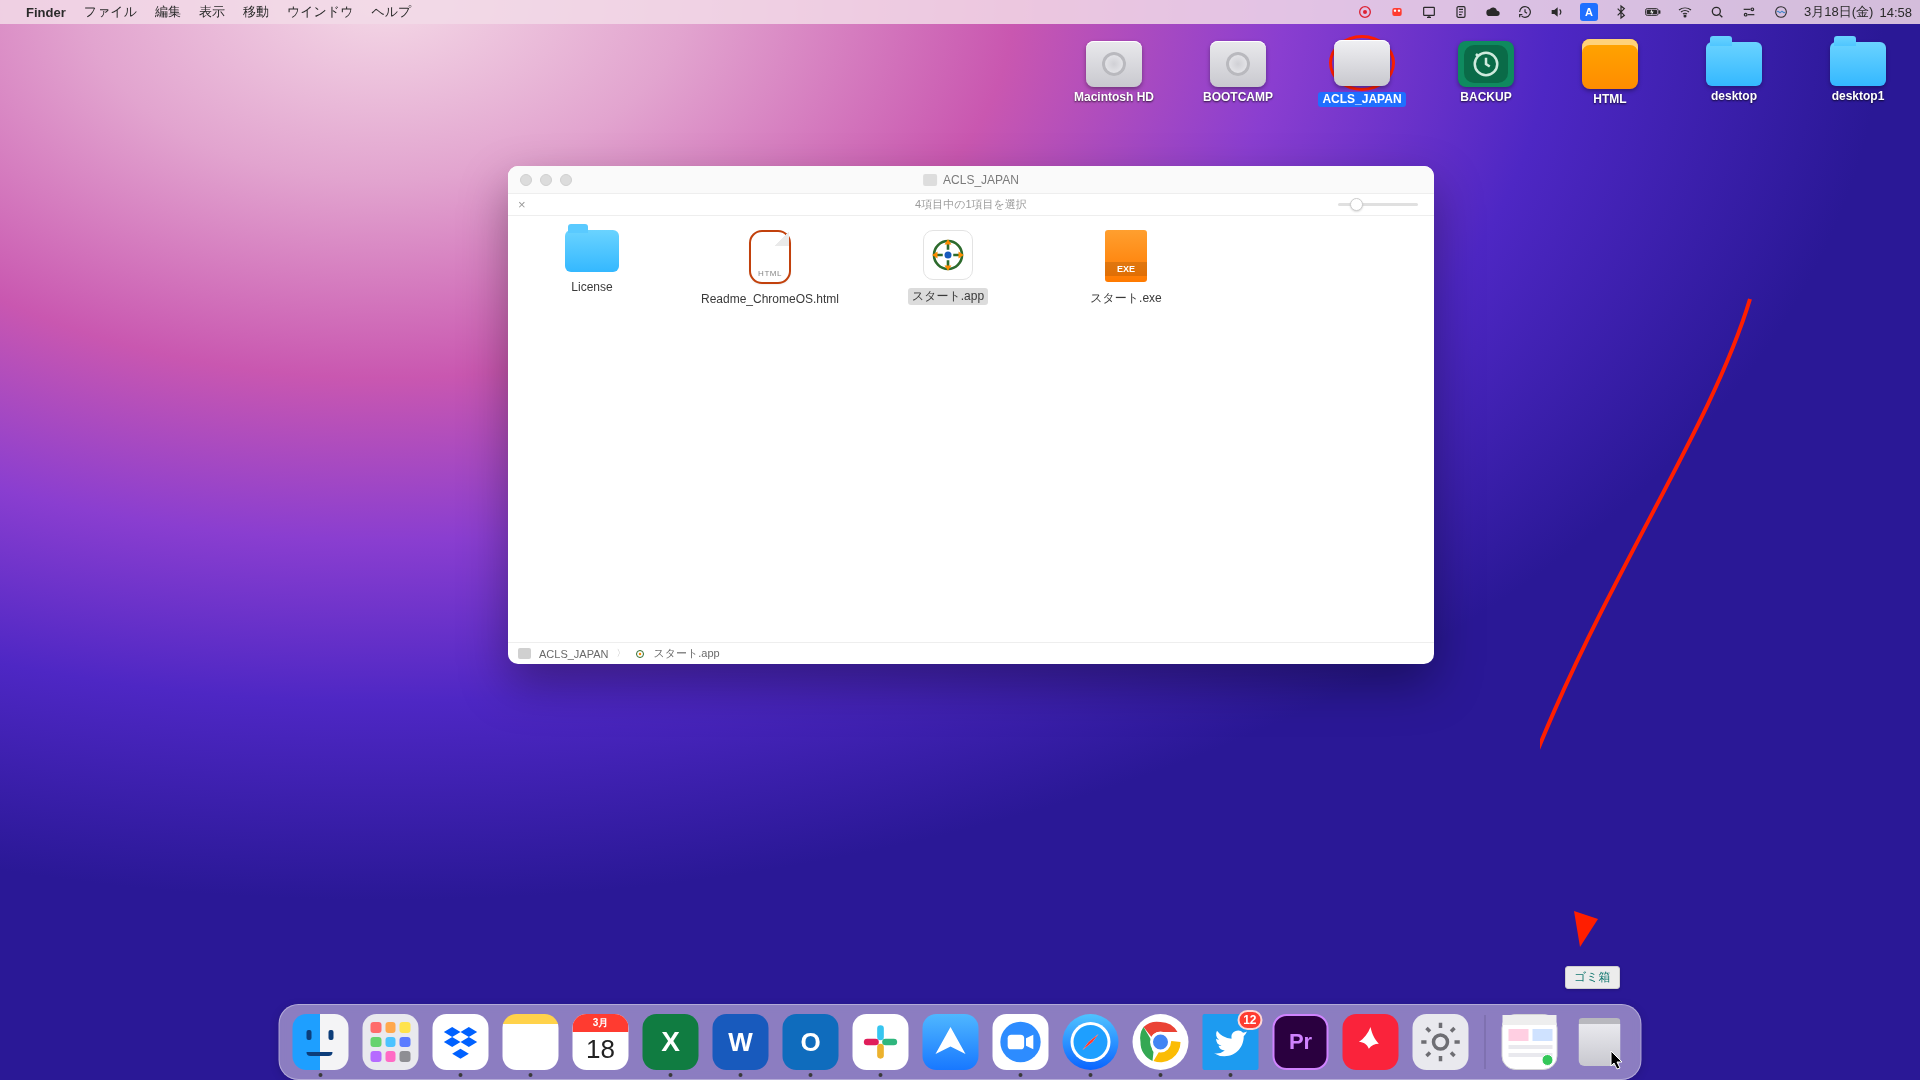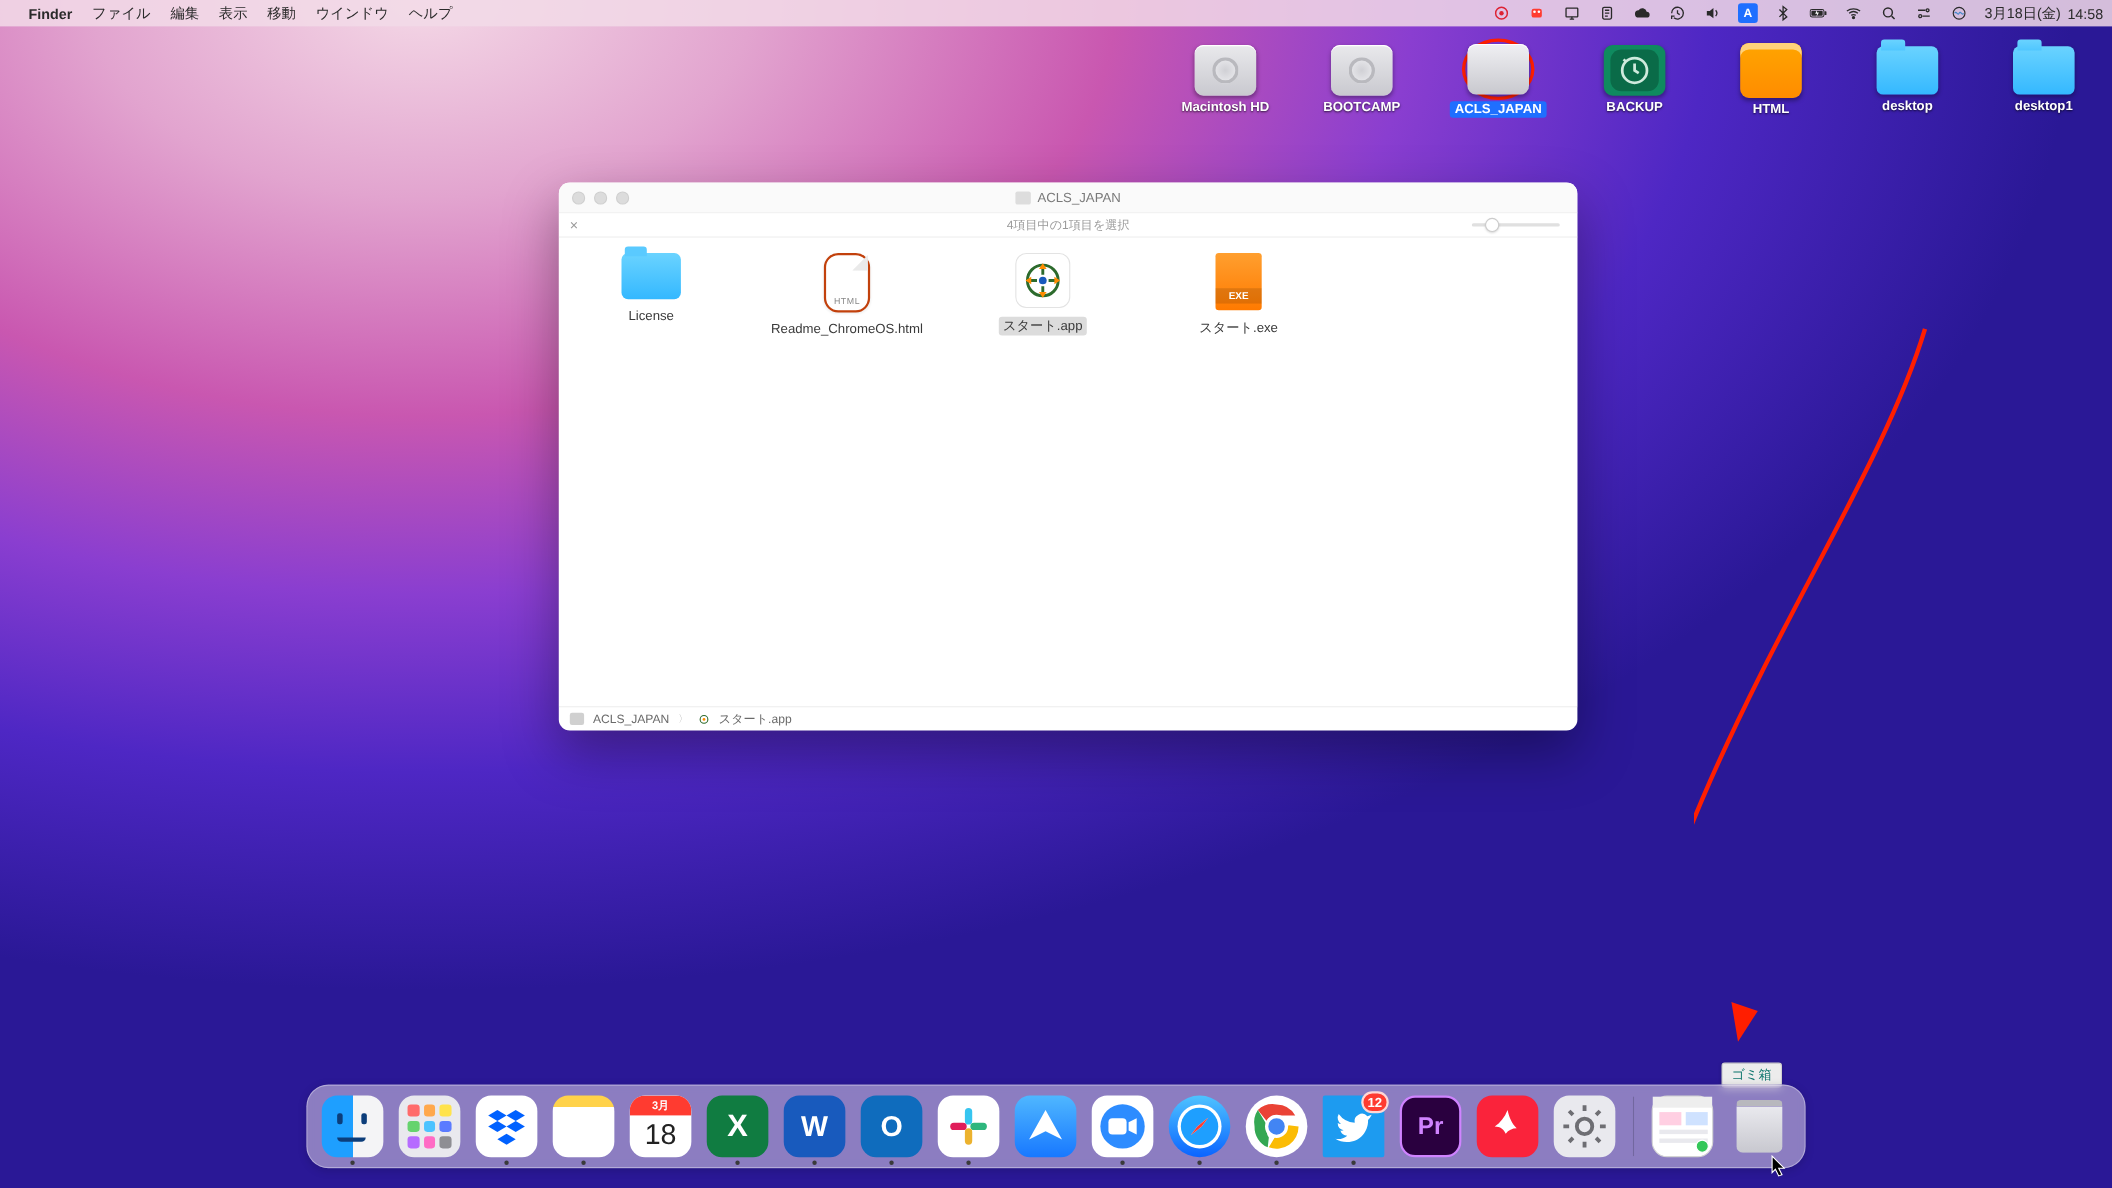--- a/index.html
+++ b/index.html
@@ -68,21 +68,21 @@
   .pathbar .mini-usb2 { width: 13px; height: 11px; background: #d0d0d0; border-radius: 2px; display: inline-block; }
   .pathbar .chev { color: #bcbcbc; font-size: 9px; }
   .pathbar .tiny-app { width: 12px; height: 12px; }
   
   .annot-box { position: absolute; left: 922px; top: 710px; background: #fff; padding: 4px 10px 6px; }
   .annot-box span { color: #ff1e00; font-size: 36px; font-weight: 500; letter-spacing: 0.02em; }
   .arrow { position: absolute; left: 1540px; top: 295px; width: 220px; height: 660px; pointer-events: none; }
   
   .tooltip { position: absolute; left: 1565px; top: 966px; background: #ececec; border: 1px solid #cfcfcf; border-radius: 3px; padding: 2px 8px; font-size: 12px; color: #0f766e; box-shadow: 0 1px 3px rgba(0,0,0,0.2); }
   
-  .dock { position: absolute; left: 50%; transform: translateX(-50%); bottom: 18px; height: 76px; padding: 6px 14px; display: flex; align-items: center; gap: 14px; border-radius: 20px; background: rgba(220, 210, 230, 0.55); backdrop-filter: blur(4px); box-shadow: 0 2px 8px rgba(0,0,0,0.15), inset 0 0 0 1px rgba(255,255,255,0.35); margin-top: 45px; }
+  .dock { position: absolute; left: 50%; transform: translateX(-50%); bottom: 0; height: 76px; padding: 6px 14px; display: flex; align-items: center; gap: 14px; border-radius: 20px; background: rgba(220, 210, 230, 0.55); backdrop-filter: blur(4px); box-shadow: 0 2px 8px rgba(0,0,0,0.15), inset 0 0 0 1px rgba(255,255,255,0.35); margin-top: 45px; }
   .dock .sep { width: 1px; height: 54px; background: rgba(0,0,0,0.18); margin: 0 2px; }
   .dicon { width: 56px; height: 56px; border-radius: 14px; position: relative; }
   .dicon .dot { position: absolute; left: 50%; transform: translateX(-50%); bottom: -7px; width: 4px; height: 4px; background: #3a3a3a; border-radius: 50%; }
   .dicon .badge { position: absolute; top: -4px; right: -4px; min-width: 20px; height: 20px; padding: 0 4px; border-radius: 10px; background: #ff3b30; color: #fff; font-size: 12px; font-weight: 700; display: flex; align-items: center; justify-content: center; border: 2px solid rgba(255,255,255,0.8); }
   
   .finder { background: linear-gradient(90deg, #1e9fff 50%, #f4f4f6 50%); }
   .finder::before, .finder::after { content: ""; position: absolute; background: #0c3d7a; border-radius: 2px; }
   .finder::before { width: 5px; height: 10px; top: 16px; left: 14px; box-shadow: 22px 0 #0c3d7a; }
   .finder::after { width: 26px; height: 4px; bottom: 14px; left: 14px; border-radius: 0 0 8px 8px; }
   .launchpad { background: #e9e9ee; display: grid; grid-template-columns: repeat(3,1fr); grid-template-rows: repeat(3,1fr); gap: 4px; padding: 8px; }

